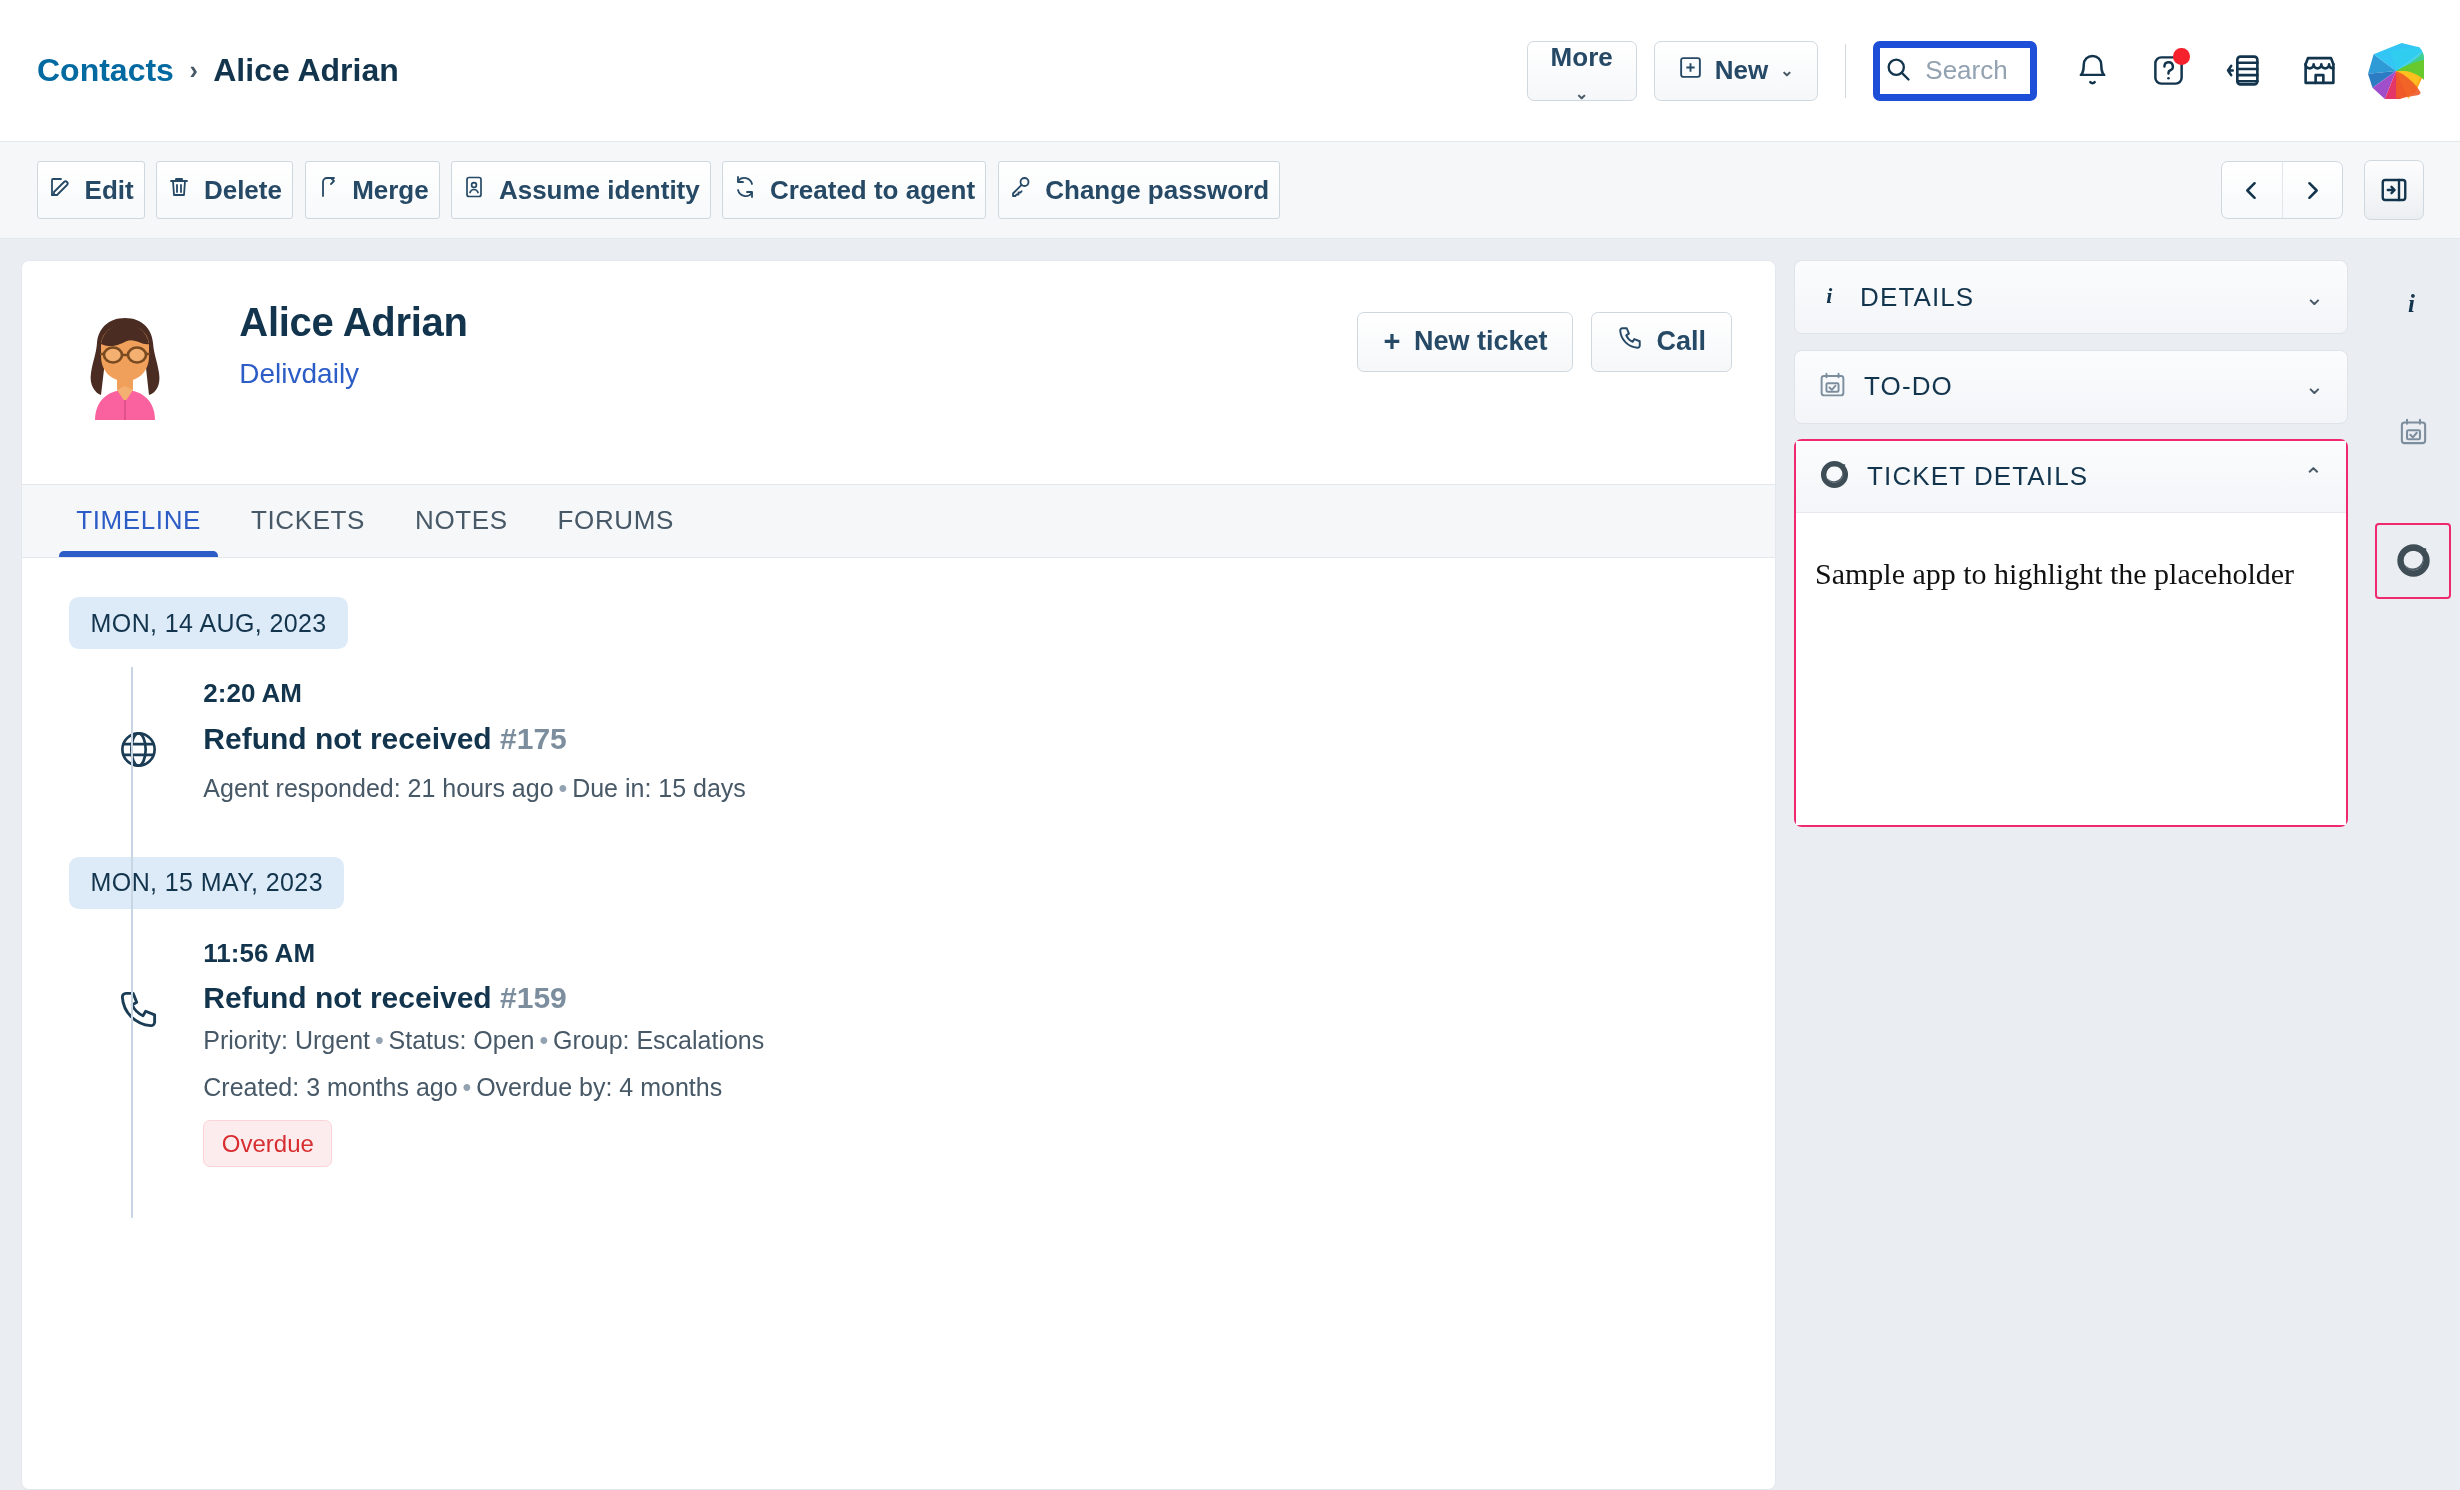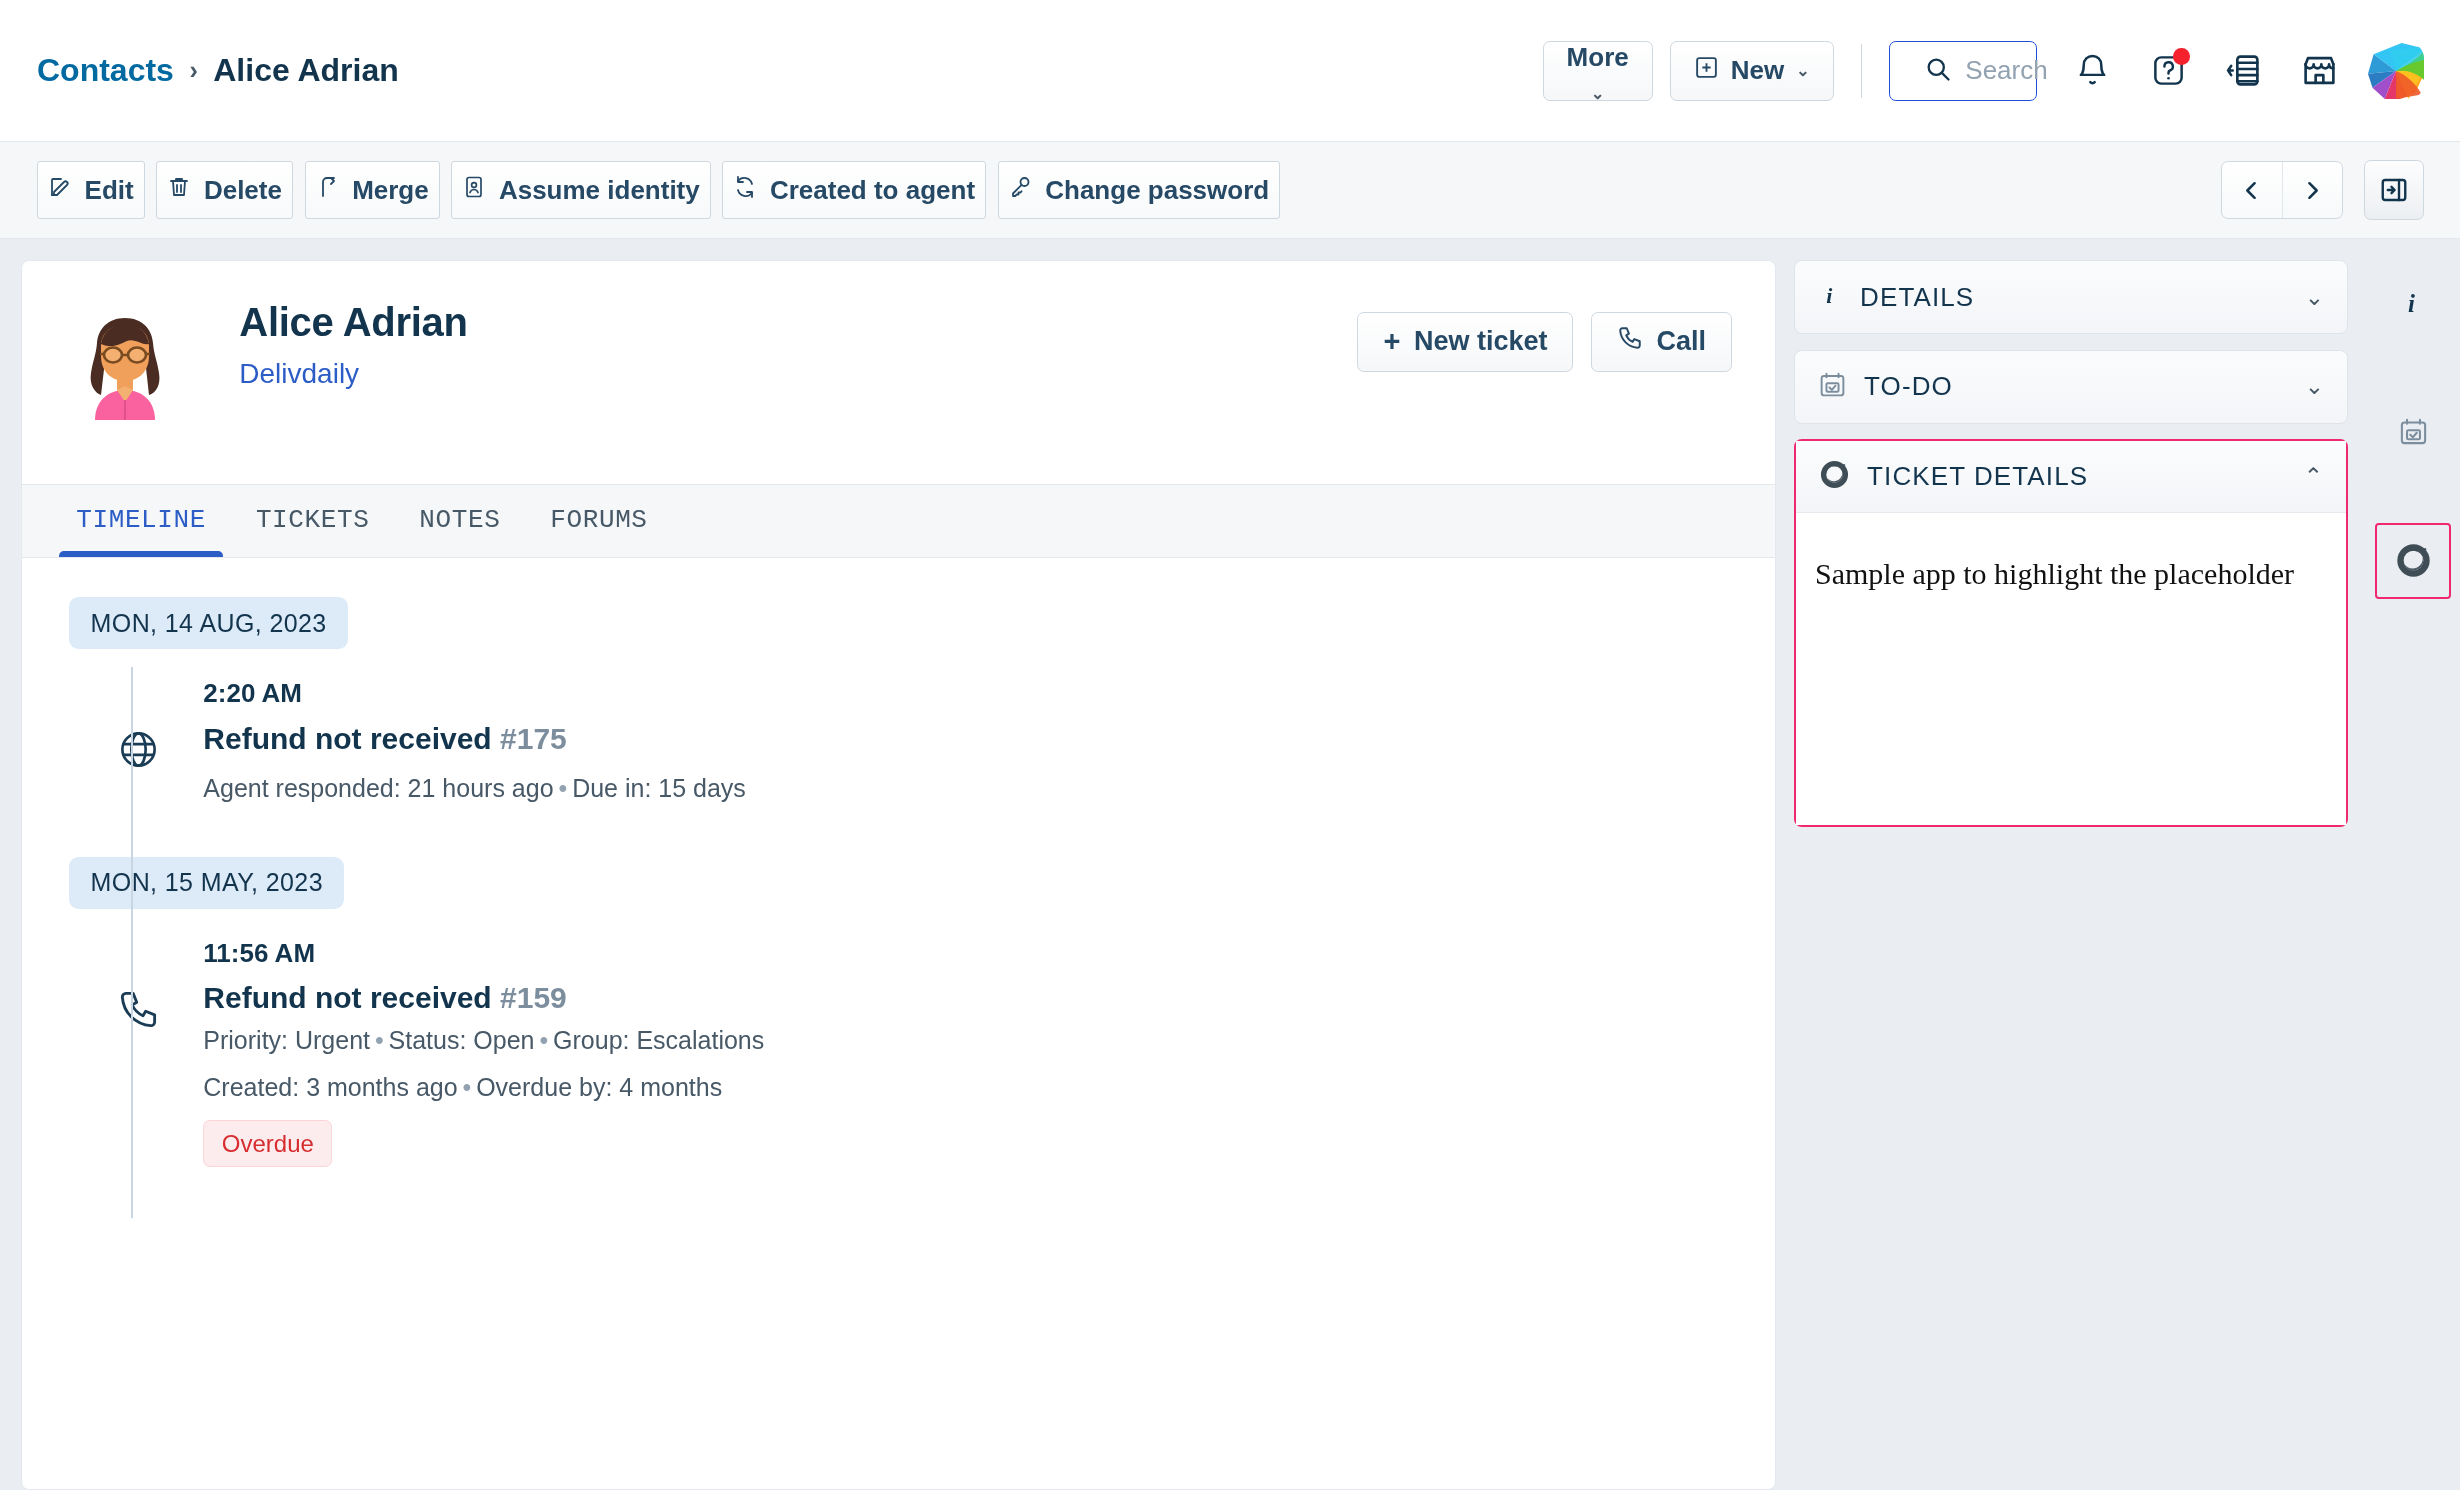--- a/index.html
+++ b/index.html
@@ -39,23 +39,23 @@
     background: linear-gradient(#ffffff,#f5f7f9);
     display: flex; align-items: center; gap: 11.6px;
     padding: 0 23px;
     font-size: 26px; font-weight: 700; color: #264966;
     cursor: pointer;
     white-space: nowrap;
   }
   .caret { font-size: 16.5px; color: #475867; }
   .divider-v { width: 1px; height: 54px; background: #cfd7df; margin: 0 27px; }
   .searchbox {
-    height: 60px; width: 148px;
-    border: 1px solid #1d4ed8; border-radius: 6.8px; background:#fff;
-    display: flex; align-items: center; gap: 13.6px; padding: 0 34px;
+    height: 60px; width: 164px;
+    border: 7px solid #1d4ed8; border-radius: 6.8px; background:#fff;
+    display: flex; align-items: center; gap: 13.6px; padding: 0 4px;
     cursor: text;
   }
   .search-ph { color: #92a2b1; font-size: 26px; }
   .hicon { width: 62px; height: 62px; display:flex; align-items:center; justify-content:center; cursor:pointer; position: relative; }
   .hicon svg { display:block; }
   .reddot { position:absolute; width:16.5px; height:16.5px; border-radius:50%; background:#f5222d; top:8.7px; right:9.7px; }
   .fwlogo { width: 56px; height: 56px; border-radius: 15.5px; overflow: hidden; margin-left: 17.5px; cursor: pointer; }
 
   
   .actionbar {
@@ -115,21 +115,21 @@
     display:flex; align-items:flex-end;
     background: #f5f7f9;
     border-top: 1px solid #e3e8ee;
     border-bottom: 1px solid #e3e8ee;
     padding: 0 29px;
     height: 74px;
   }
   .tab {
     font-size: 26px; letter-spacing: 0.6px; font-weight: 400;
     color: #475867; padding: 0 25px; height: 74px;
-    display:flex; align-items:center; position:relative; cursor:pointer;font-family:Liberation Mono, monospace;
+    display:flex; align-items:center; position:relative; cursor:pointer;
   }
   .tab.active { color: #2c5cc5; font-weight: 400; }
   .tab.active::after {
     content:''; position:absolute; left: 7.8px; right: 7.8px; bottom: 0;
     height: 6.8px; background:#2c5cc5; border-radius: 4.9px 4.9px 0 0;
   }
 
   .timeline { flex:1; padding: 39px 0 0 0; overflow:hidden; position:relative; }
   .tl-group { position: relative; }
   .date-chip {

